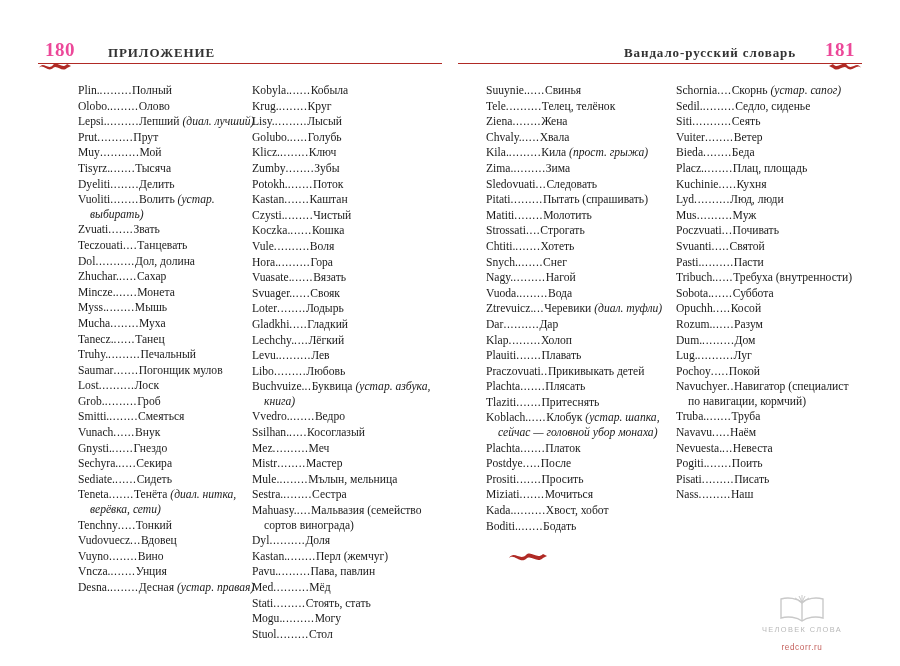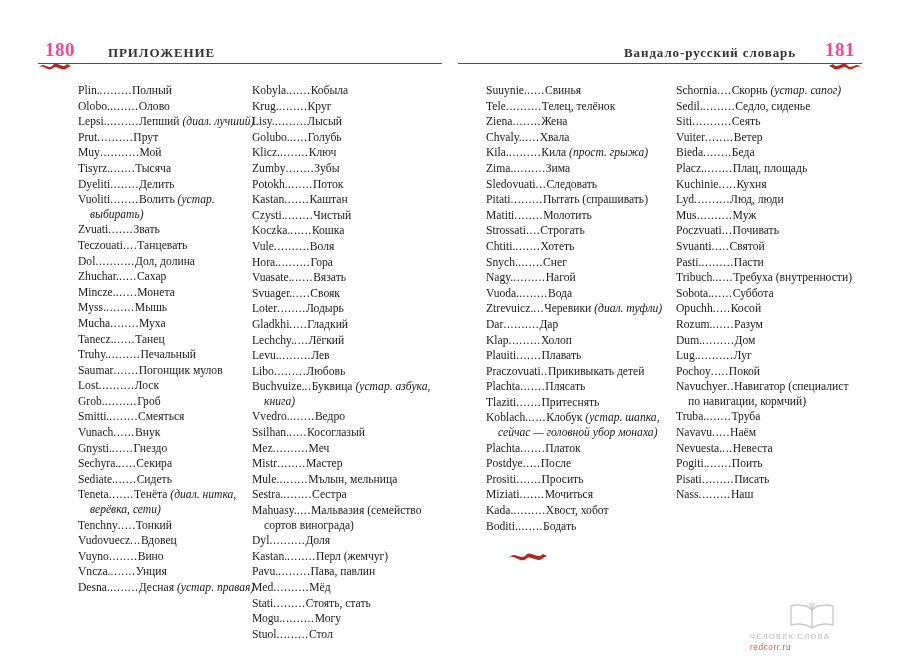--- a/index.html
+++ b/index.html
@@ -128,23 +128,24 @@
     top: 548px;
     width: 40px;
     height: 16px;
     color: #b02a25;
   }
   .bottom-swash svg { display: block; }
 
   
   .logo {
     position: absolute;
-    right: 26px;
+    right: 36px;
     bottom: 14px;
     width: 124px;
+    text-align: center;
     color: #c9c9c9;
   }
   .logo-mark {
     display: block;
     margin: 0 auto 1px;
     width: 54px;
     height: 30px;
   }
   .logo-title {
     font-size: 7.4px;
@@ -153,21 +154,21 @@
     font-family: "Liberation Sans", sans-serif;
     display: block;
   }
   .logo-sub {
     font-size: 8.2px;
     letter-spacing: 0.6px;
     color: #b02a25;
     opacity: .75;
     font-family: "Liberation Sans", sans-serif;
     display: block;
-    margin-top: 2px;
+    margin-top: 9px;
   }
 </style>
 </head>
 <body>
 
 <div class="page">
 
   <div class="header">
 
     <div class="hdr-half hdr-left">

